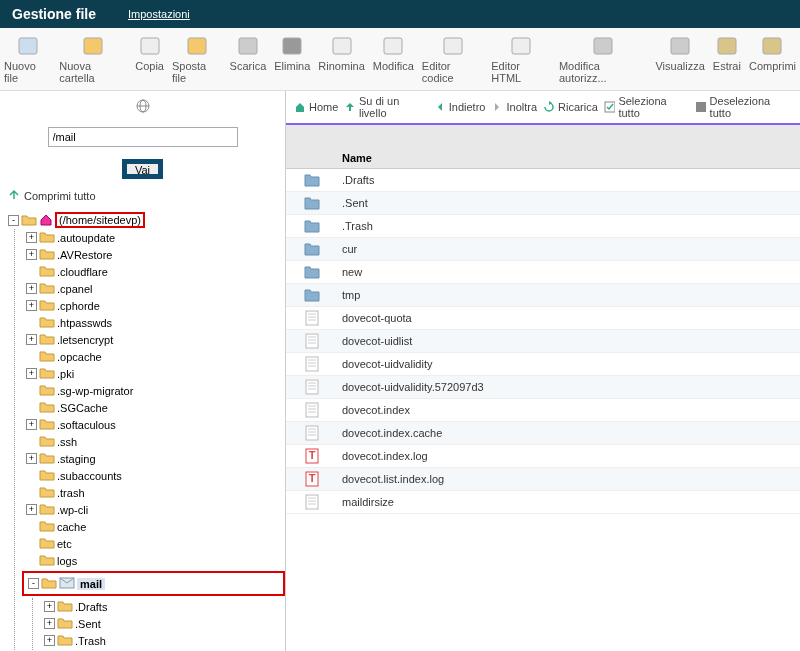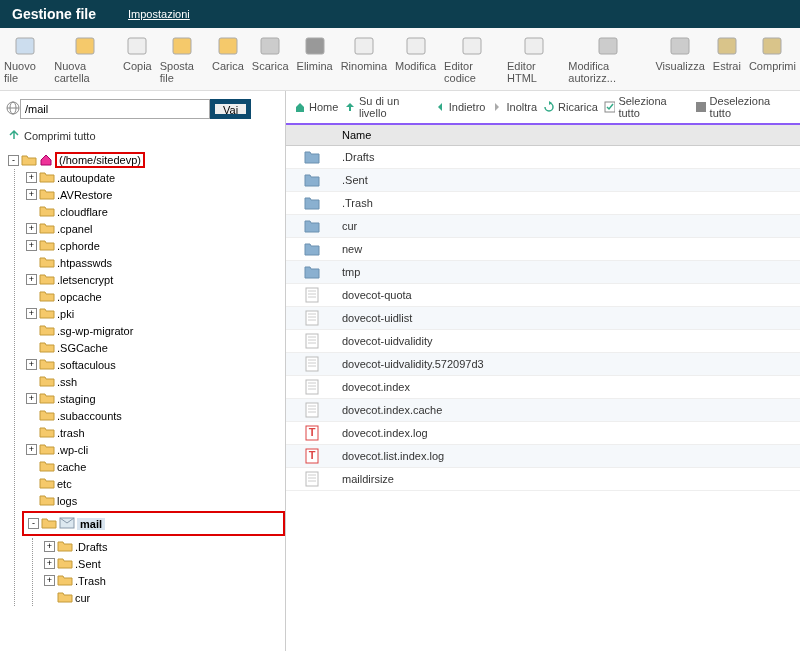--- a/index.html
+++ b/index.html
@@ -6,39 +6,39 @@
 body { background: #fff; width: 800px; height: 651px; overflow: hidden; }
 .header { background: #0d3e4f; color: #fff; padding: 6px 12px; display: flex; align-items: center; gap: 32px; }
 .header h1 { font-size: 14px; font-weight: bold; }
 .header a { color: #fff; text-decoration: underline; font-size: 11px; }
 .toolbar { display: flex; border-bottom: 1px solid #ddd; padding: 4px 0; background: #f8f8f8; }
 .tb-item { display: flex; flex-direction: column; align-items: center; padding: 2px 4px; cursor: pointer; color: #555; font-size: 10px; }
 .tb-item .ic { width: 24px; height: 24px; margin-bottom: 2px; display: flex; align-items: center; justify-content: center; }
 .main { display: flex; height: calc(100% - 84px); }
 .left { width: 286px; border-right: 1px solid #ccc; padding: 6px 4px; overflow: auto; }
 .right { flex: 1; overflow: auto; }
-.pathbar { display: flex; align-items: center; gap: 0; padding: 2px; }
+.pathbar { display: flex; align-items: center; gap: 12px; padding: 2px; flex-direction: column; }
 .pathbar input { width: 190px; height: 20px; padding: 2px 4px; border: 1px solid #aaa; }
 .pathbar button { height: 20px; padding: 0 8px; border: 5px solid #0c4a6e; background: #eee; cursor: pointer; }
 .collapse-all { display: flex; align-items: center; gap: 4px; padding: 8px 4px; color: #333; cursor: pointer; }
 .tree { padding-left: 4px; }
 .tree-node { display: flex; align-items: center; gap: 2px; padding: 1px 0; white-space: nowrap; }
 .tree-node .tgl { width: 11px; height: 11px; border: 1px solid #888; font-size: 9px; line-height: 9px; text-align: center; cursor: pointer; background: #fff; }
 .tree-node .sp { width: 11px; display: inline-block; }
 .tree-children { padding-left: 18px; position: relative; }
 .tree-children::before { content: ''; position: absolute; left: 6px; top: 0; bottom: 0; border-left: 1px dotted #999; }
 .fld-i { width: 16px; height: 13px; display: inline-block; }
 .hl-root { border: 2px solid #d00; padding: 0 2px; }
 .hl-mail { border: 2px solid #d00; padding: 2px 4px; margin: 2px -4px; }
 .mail-sel { background: #d8e4ef; font-weight: bold; padding: 0 3px; }
 .nav-row { display: flex; gap: 6px; padding: 4px 8px; border-bottom: 2px solid #8b5cf6; align-items: center; font-size: 10px; }
 .nav-btn { display: flex; align-items: center; gap: 3px; cursor: pointer; color: #444; }
 .filelist-hdr { background: #e8e8e8; border-bottom: 1px solid #ccc; display: flex; padding: 4px 0; }
 .filelist-hdr .col1 { width: 52px; }
-.filelist-hdr .col2 { flex: 1; padding-left: 4px; font-weight: normal; }
+.filelist-hdr .col2 { flex: 1; padding-left: 4px; font-weight: bold; margin-top: 23px; }
 .file-row { display: flex; align-items: center; padding: 3px 0; border-bottom: 1px solid #eee; }
 .file-row:nth-child(even) { background: #f5f8fb; }
 .file-row .col1 { width: 52px; display: flex; justify-content: center; }
 .file-row .col2 { flex: 1; padding-left: 4px; color: #333; }
 .file-ic { width: 18px; height: 16px; }
 </style>
 </head>
 <body>
 
 <div class="header">
@@ -71,28 +71,20 @@
       </div>
       <span>Copia</span>
     </div>
     <div class="tb-item">
       <div class="ic">
         <svg width="24" height="22">
           <rect x="3" y="3" width="18" height="16" rx="2" fill="#f5c96b" stroke="#aaa"></rect>
         </svg>
       </div>
       <span>Sposta file</span>
-    </div>
-    <div class="tb-item">
-      <div class="ic">
-        <svg width="24" height="22">
-          <rect x="3" y="3" width="18" height="16" rx="2" fill="#f5c96b" stroke="#aaa"></rect>
-        </svg>
-      </div>
-      <span>Carica</span>
     </div>
     <div class="tb-item">
       <div class="ic">
         <svg width="24" height="22">
           <rect x="3" y="3" width="18" height="16" rx="2" fill="#ccc" stroke="#aaa"></rect>
         </svg>
       </div>
       <span>Scarica</span>
     </div>
     <div class="tb-item">

